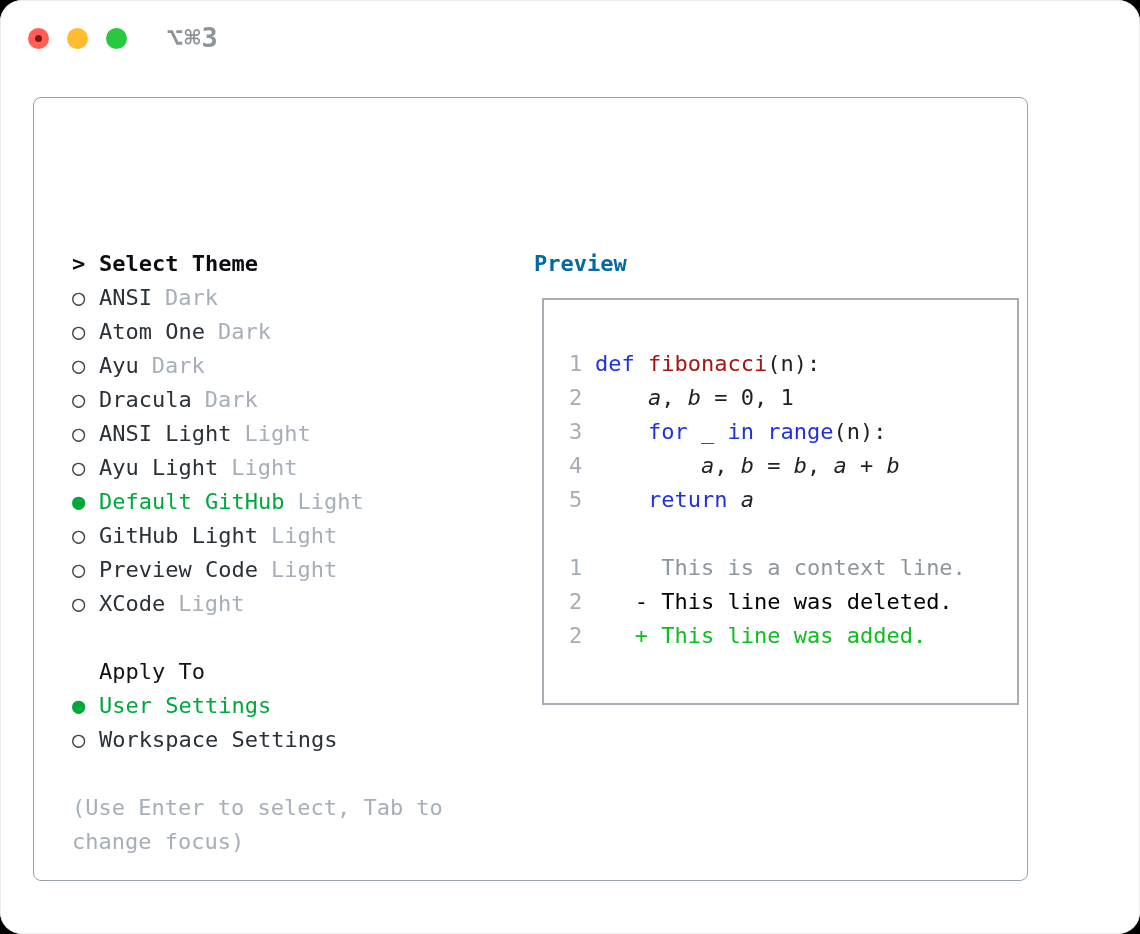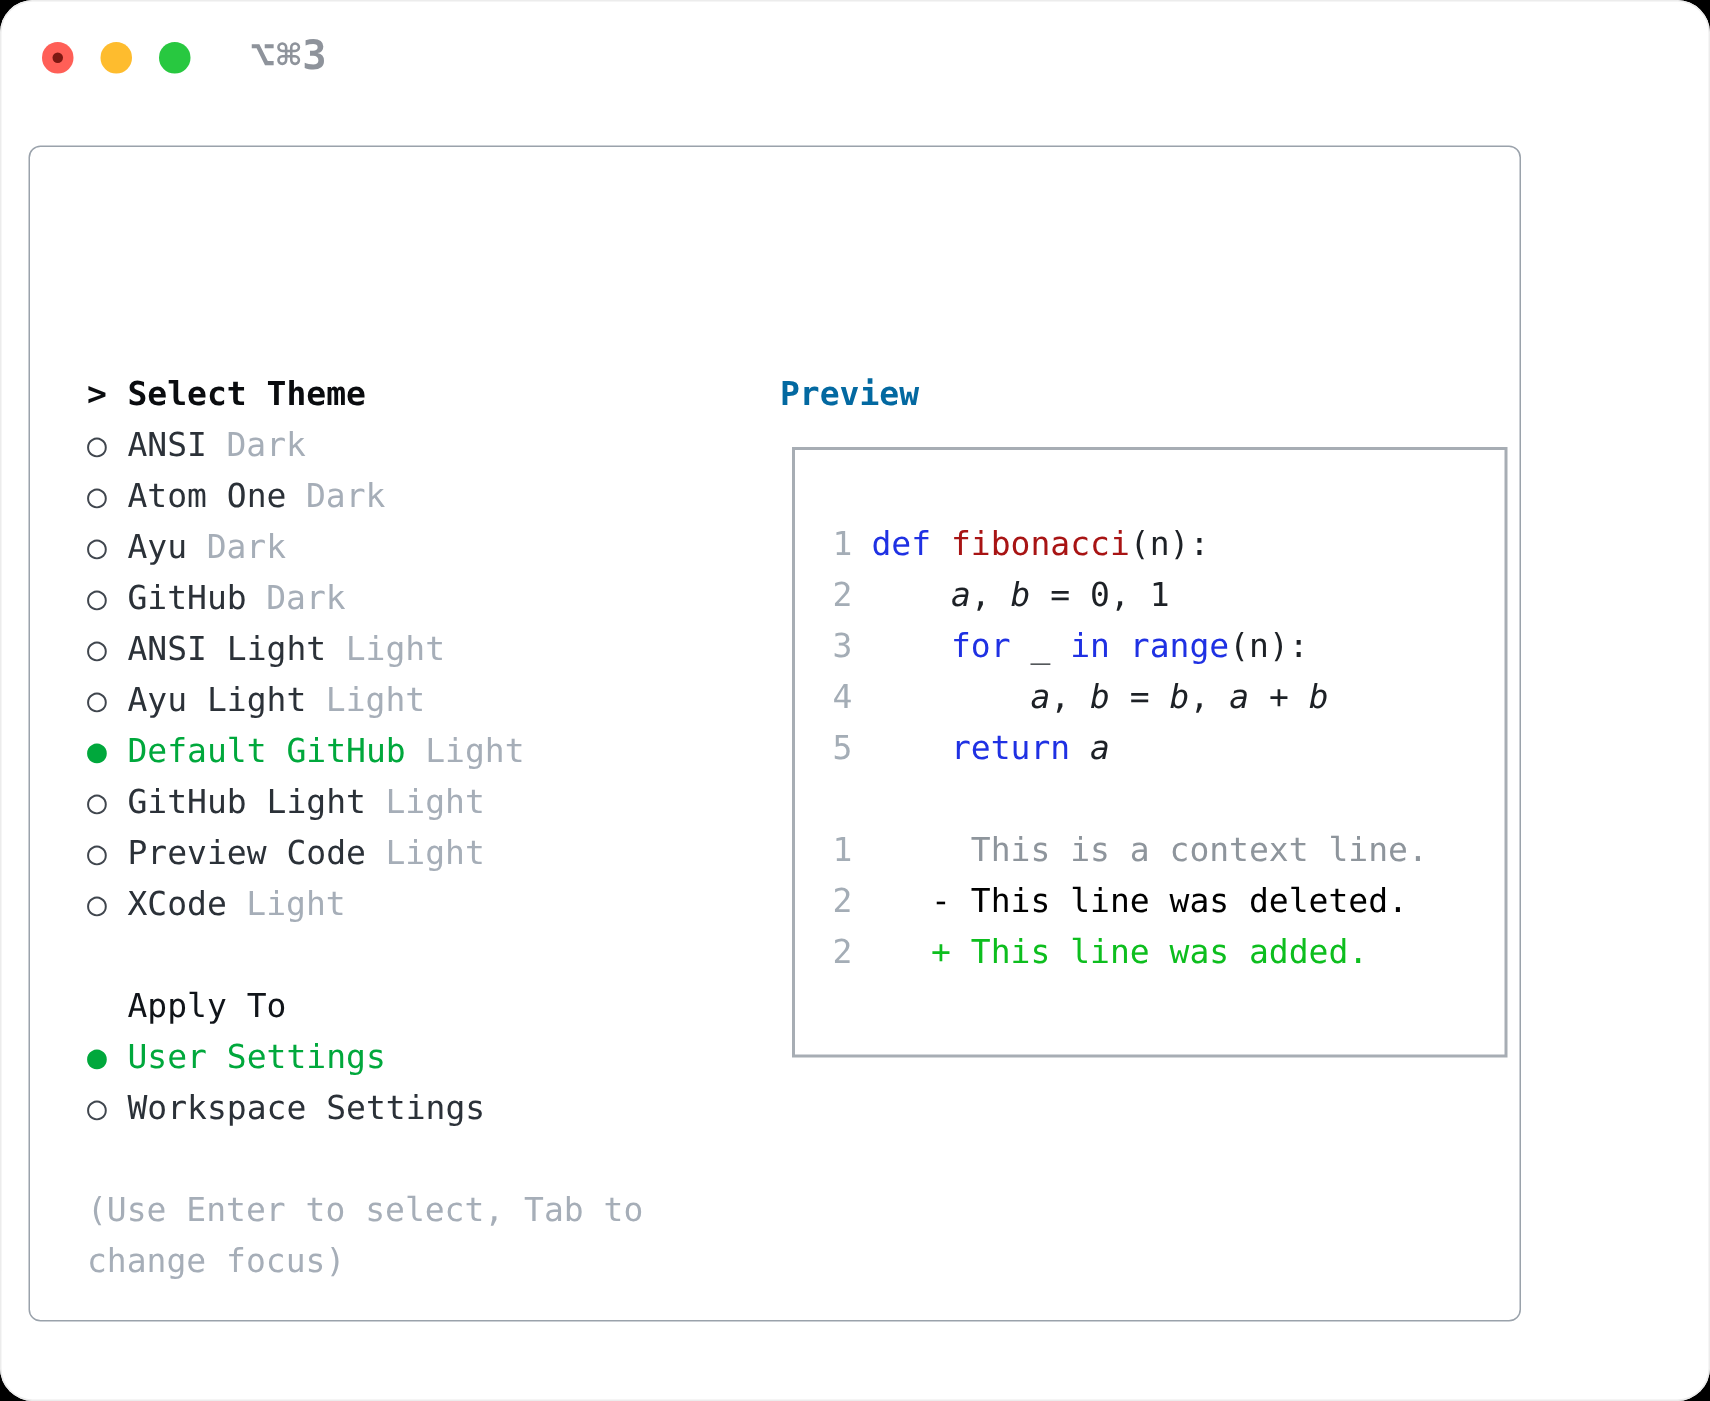--- a/index.html
+++ b/index.html
@@ -13,21 +13,21 @@
   .light { position:absolute; top:28px; width:21px; height:21px; border-radius:50%; }
   .light-red    { left:28px;  background:#ff5f57; }
   .light-red::after { content:""; position:absolute; left:7px; top:7px; width:7px; height:7px;
                       border-radius:50%; background:#7d1812; }
   .light-yellow { left:67px;  background:#febc2e; }
   .light-green  { left:106px; background:#28c840; }
   .shortcut { position:absolute; left:167px; top:22px; font-size:27px; line-height:32px;
               color:#8e939b; font-weight:bold; letter-spacing:1px; }
 
   
-  .panel { position:absolute; left:19px; top:97px; width:995px; height:784px;
+  .panel { position:absolute; left:33px; top:97px; width:995px; height:784px;
            border:1.5px solid #9aa2ab; border-radius:8px; background:#fff; }
 
   .txt { font-size:22px; line-height:34px; }
   .row { height:34px; white-space:pre; }
 
   
   .col-left { position:absolute; left:38px; top:149px; color:#2b3138; }
   .hdr  { font-weight:bold; color:#0a0c0f; }
   .cursor { display:inline-block; width:27px; font-weight:bold; color:#0a0c0f; }
   .bullet { display:inline-block; width:27px; color:#40464e; }
@@ -62,21 +62,21 @@
   <div class="shortcut">⌥⌘3</div>
 
   <div class="panel">
 
     <div class="col-left txt">
       <div class="row hdr"><span class="cursor">&gt;</span><span>Select Theme</span></div>
 
       <div class="row"><span class="bullet">○</span><span class="name">ANSI</span><span class="tag">Dark</span></div>
       <div class="row"><span class="bullet">○</span><span class="name">Atom One</span><span class="tag">Dark</span></div>
       <div class="row"><span class="bullet">○</span><span class="name">Ayu</span><span class="tag">Dark</span></div>
-      <div class="row"><span class="bullet">○</span><span class="name">GitHub</span><span class="tag">Dark</span></div>
+      <div class="row"><span class="bullet">○</span><span class="name">Dracula</span><span class="tag">Dark</span></div>
       <div class="row"><span class="bullet">○</span><span class="name">ANSI Light</span><span class="tag">Light</span></div>
       <div class="row"><span class="bullet">○</span><span class="name">Ayu Light</span><span class="tag">Light</span></div>
       <div class="row sel"><span class="bullet">●</span><span class="name">Default GitHub</span><span class="tag">Light</span></div>
       <div class="row"><span class="bullet">○</span><span class="name">GitHub Light</span><span class="tag">Light</span></div>
       <div class="row"><span class="bullet">○</span><span class="name">Preview Code</span><span class="tag">Light</span></div>
       <div class="row"><span class="bullet">○</span><span class="name">XCode</span><span class="tag">Light</span></div>
 
       <div class="row"></div>
 
       <div class="row apply-title">Apply To</div>

